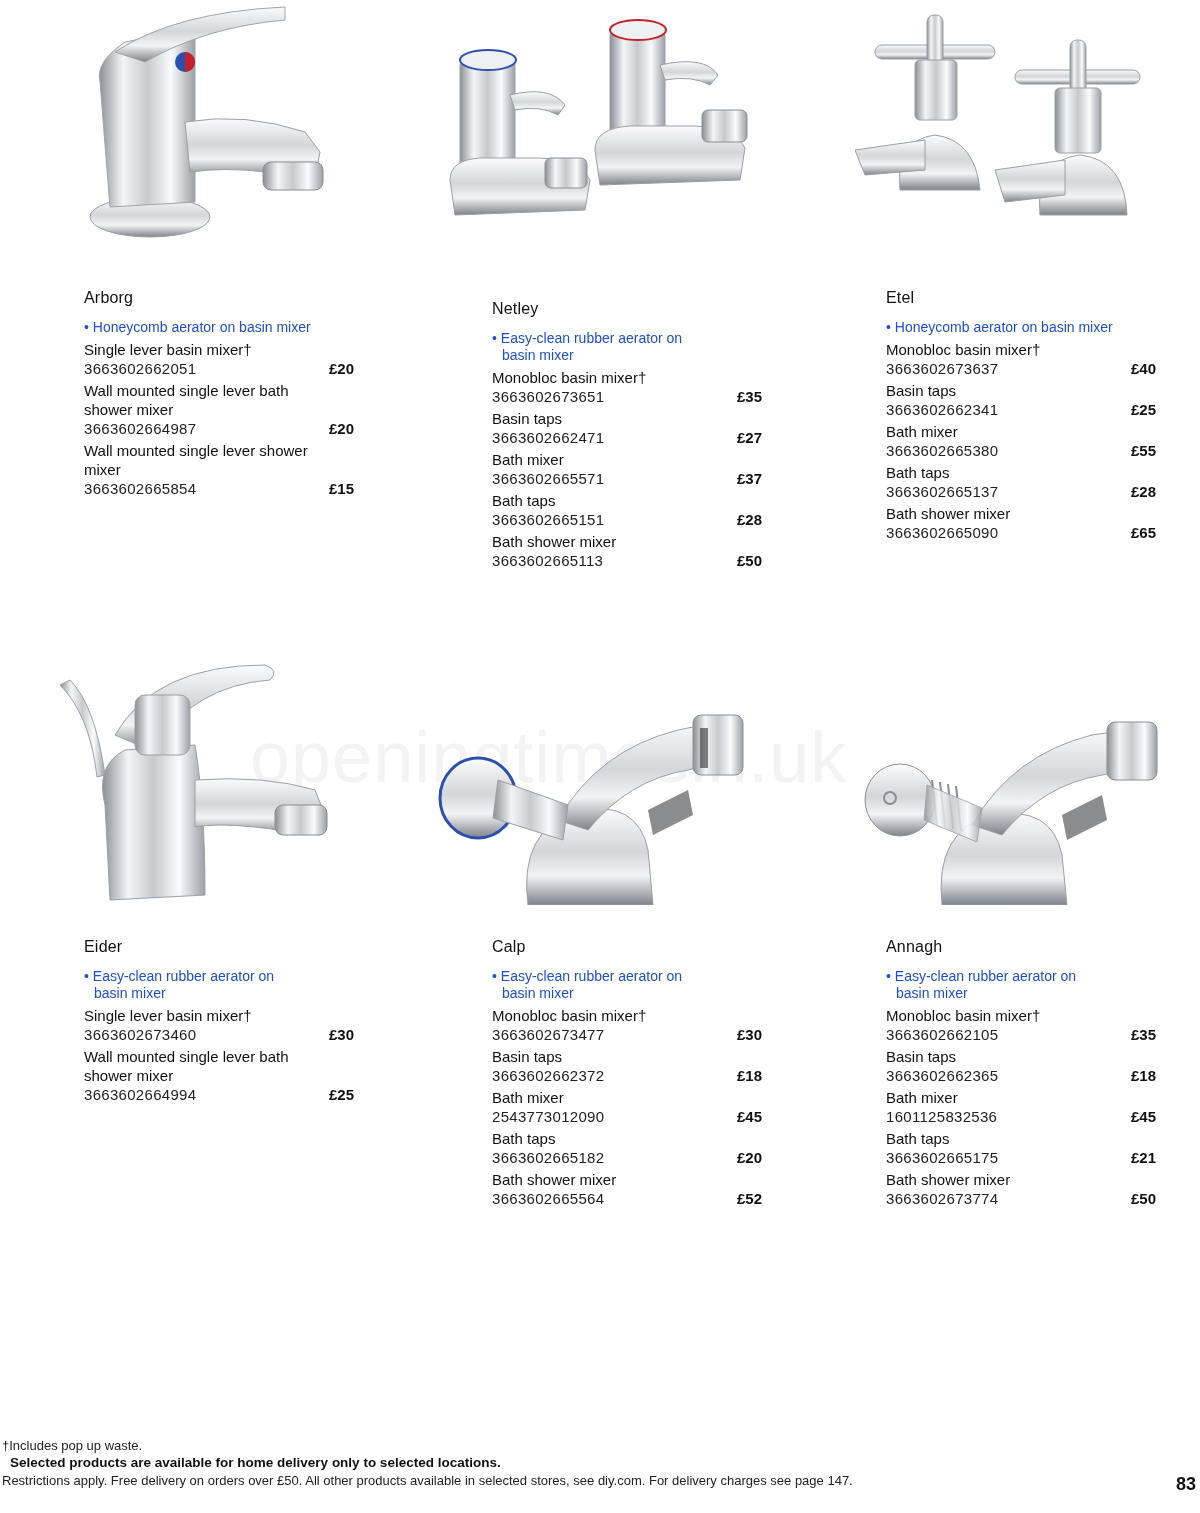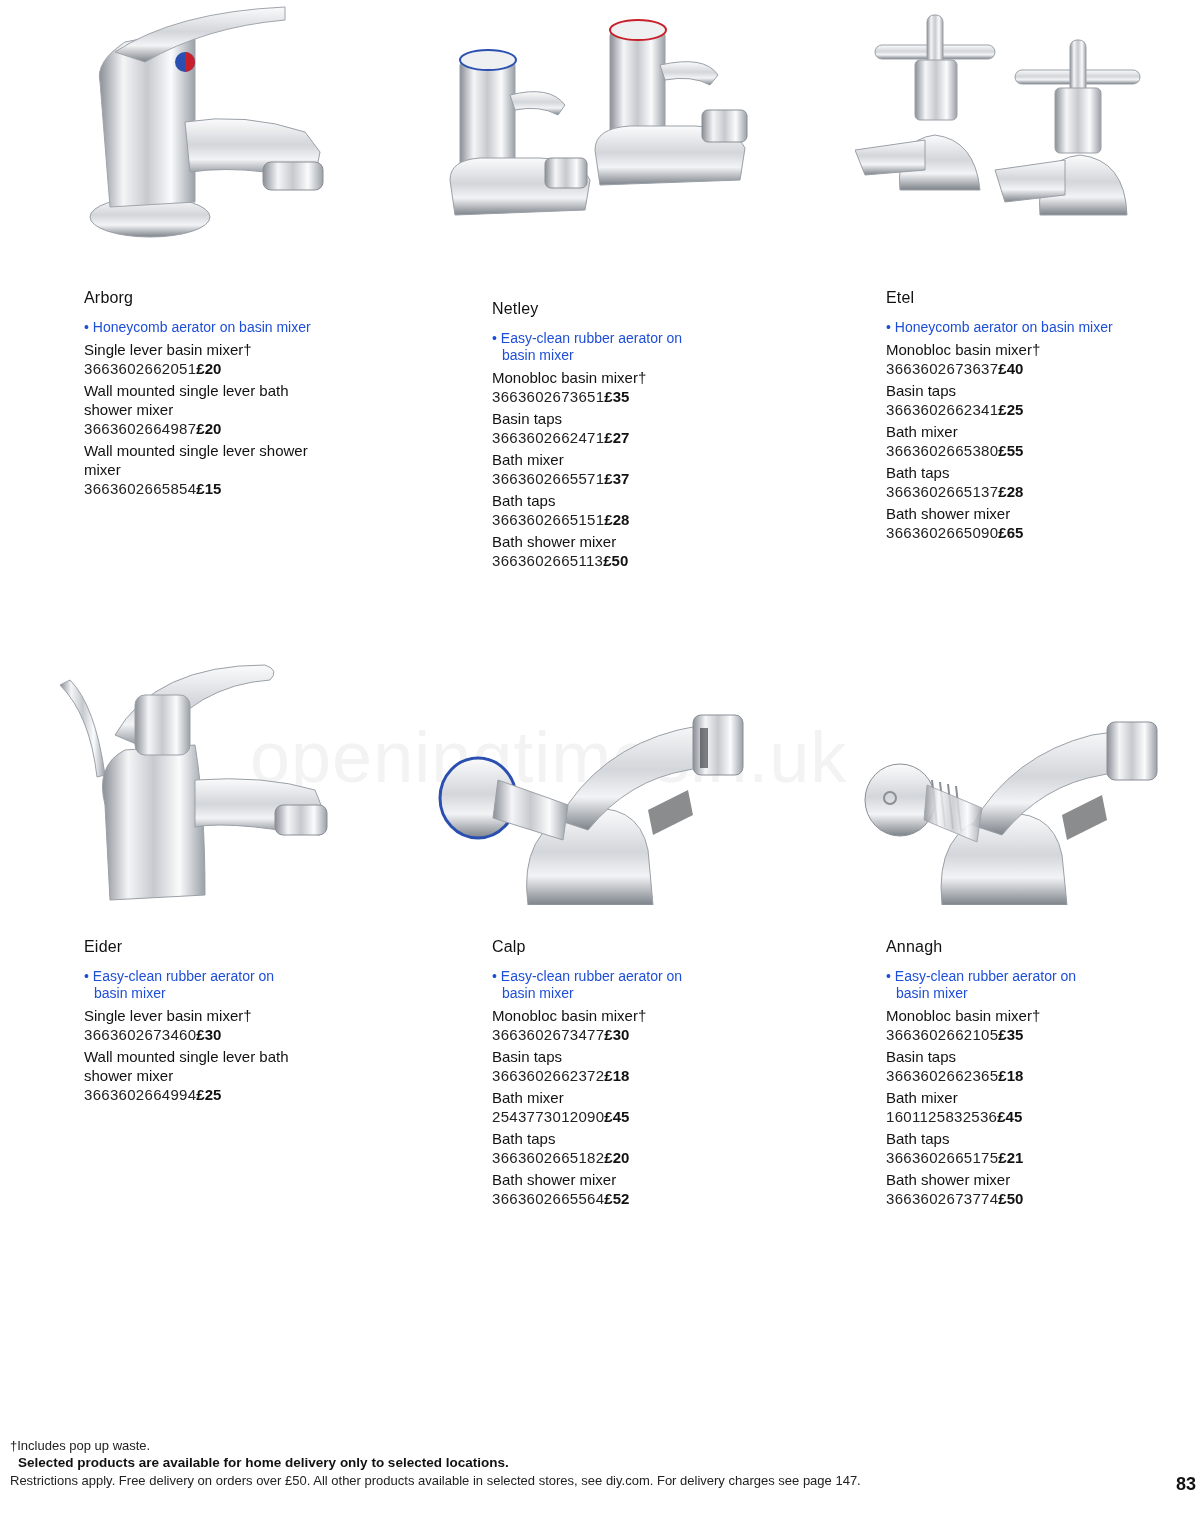--- a/index.html
+++ b/index.html
@@ -7,27 +7,27 @@
   body { position: relative; font-family: "Liberation Sans", "DejaVu Sans", sans-serif; color: #1a1a1a; }
 
   .product-image { position: absolute; }
   .product-image svg { width: 100%; height: 100%; display: block; }
 
   .product { position: absolute; width: 280px; }
   .product .name { font-size: 16px; font-weight: normal; letter-spacing: 0.2px; line-height: 26px; margin-bottom: 8px; color: #111; }
   .product .feature { font-size: 14px; color: #1d4ed8; line-height: 17px; margin-bottom: 4px; padding-left: 10px; text-indent: -10px; width: 265px; }
   .product .item { position: relative; margin-bottom: 3px; }
   .product .item-title { font-size: 15px; line-height: 19px; color: #111; width: 240px; }
-  .product .item-row { display: flex; justify-content: flex-start; width: 270px; }
+  .product .item-row { display: flex; justify-content: space-between; width: 270px; }
   .product .sku { font-size: 15px; line-height: 19px; color: #222; letter-spacing: 0.3px; }
   .product .price { font-size: 15px; line-height: 19px; font-weight: bold; color: #111; }
 
   .watermark { position: absolute; left: 250px; top: 716px; font-size: 72px; color: rgba(200,200,200,0.22); letter-spacing: 1px; pointer-events: none; white-space: nowrap; }
 
-  .footer { position: absolute; left: 0; top: 1437px; width: 1200px; padding-left: 8px; }
+  .footer { position: absolute; left: 0; top: 1437px; width: 1200px; }
   .footnote { font-size: 13px; line-height: 17px; color: #222; padding-left: 2px; }
   .delivery-strong { font-size: 13.5px; line-height: 18px; font-weight: bold; color: #111; padding-left: 2px; margin-left: 8px; }
   .delivery-note { font-size: 13px; line-height: 17px; color: #222; padding-left: 2px; }
   .page-number { position: absolute; right: 4px; top: 1474px; font-size: 18px; font-weight: bold; color: #111; }
 </style>
 </head>
 <body>
 
 <svg width="0" height="0" style="position:absolute" aria-hidden="true">
   <defs>

